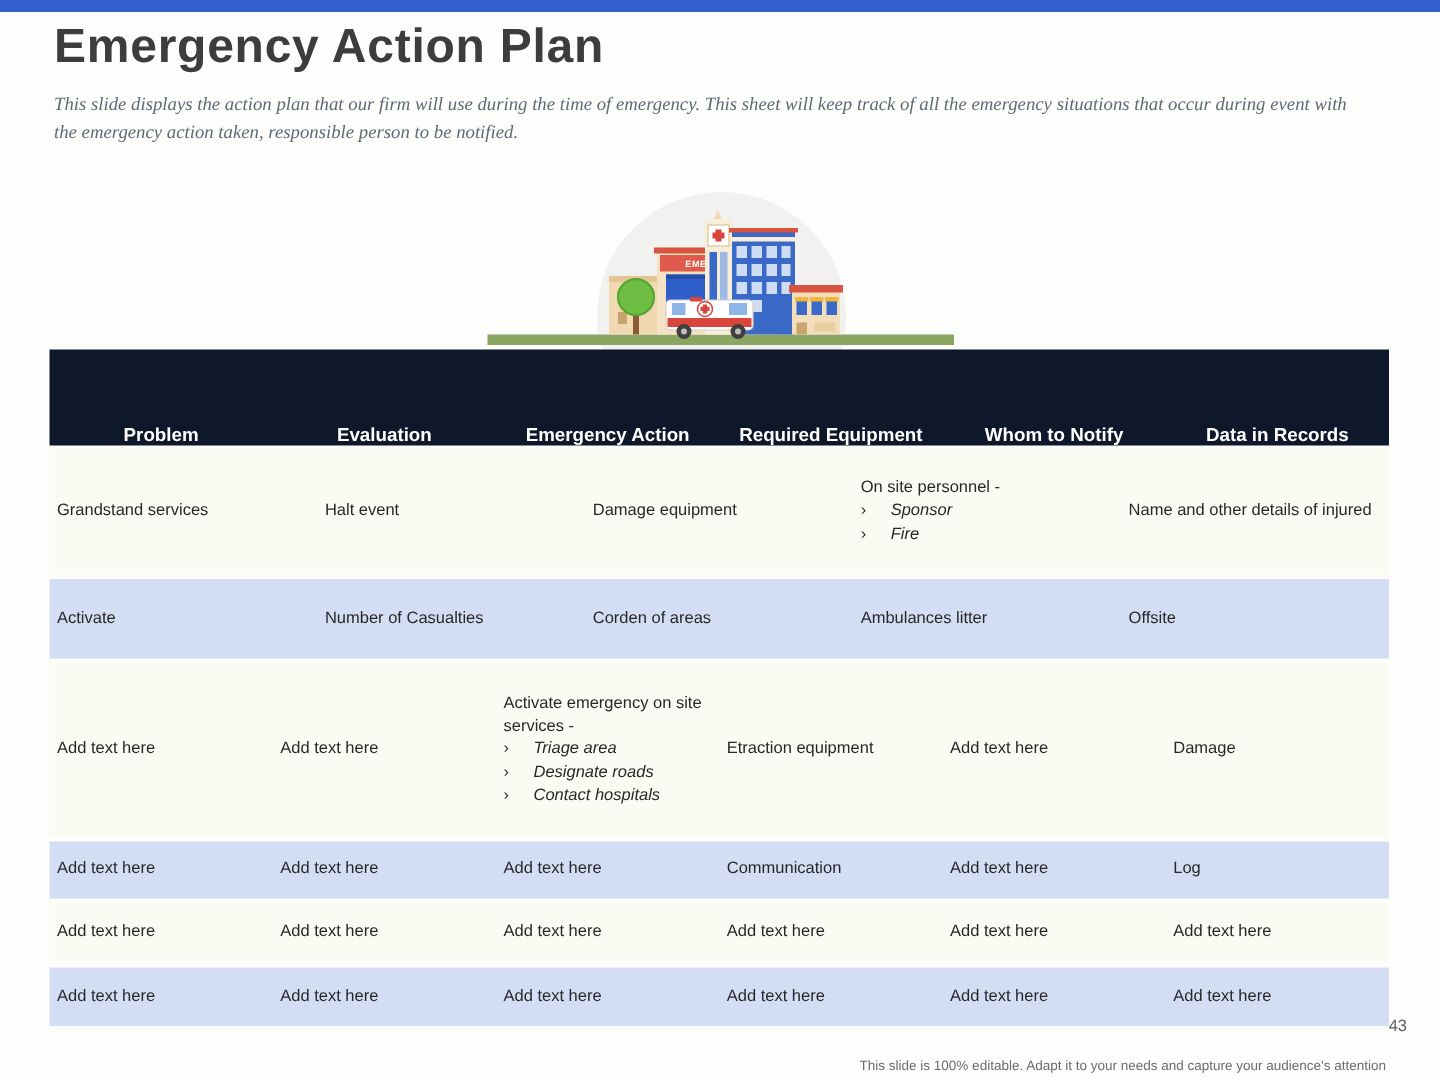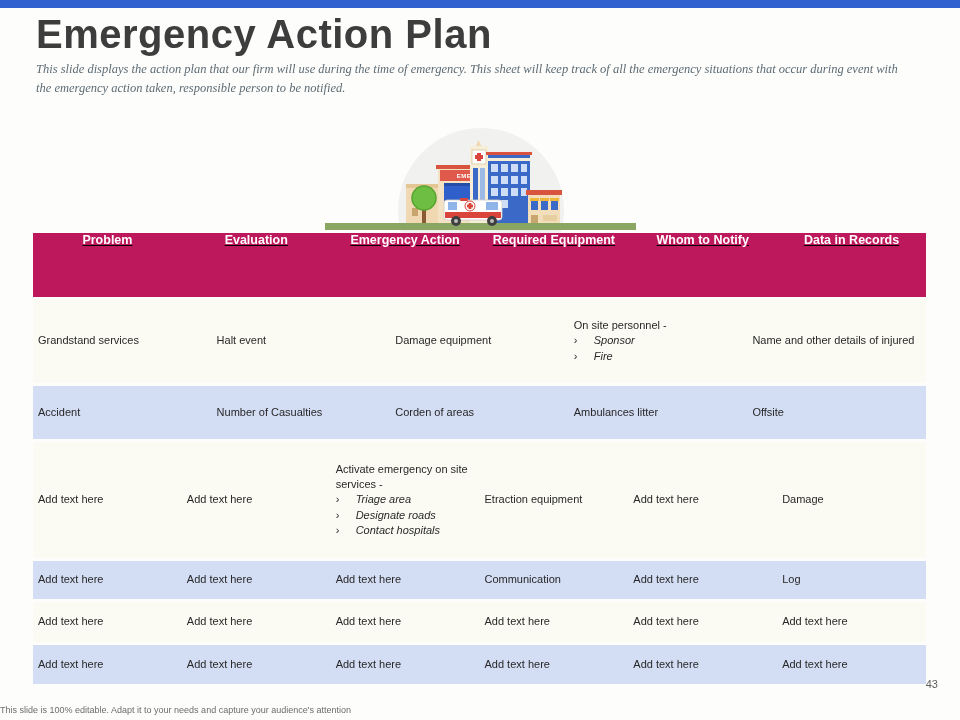--- a/index.html
+++ b/index.html
@@ -4,54 +4,54 @@
 <style>
   html,body{margin:0;padding:0;background:#ffffff;}
   .slide{
     position:relative;width:960px;height:720px;overflow:hidden;
     background:#fdfdfb;
     font-family:"Liberation Sans", sans-serif;
   }
   .topbar{position:absolute;left:0;top:0;width:960px;height:8px;background:#3061ce;}
   .title{
     position:absolute;left:36px;top:12px;width:880px;
-    font-size:40px;font-weight:bold;color:#3d3d3d;letter-spacing:.5px;
+    font-size:32px;font-weight:bold;color:#3d3d3d;letter-spacing:.5px;
   }
   .subtitle{
     position:absolute;left:36px;top:60px;width:880px;
     font-size:12.5px;font-style:italic;color:#5d6b74;line-height:1.55;font-family:Liberation Serif, serif;
   }
   .illu-circle{
     position:absolute;left:398px;top:128px;width:166px;height:166px;
     border-radius:50%;background:#f1f1ef;
   }
   .ground-bar{position:absolute;left:325px;top:223px;width:311px;height:7px;background:#8ba562;}
   .illu-svg{position:absolute;left:400px;top:132px;width:165px;height:96px;}
   
   .table{position:absolute;left:33px;top:233px;width:893px;}
   .t-head{
-    display:flex;height:64px;background:#be185d;align-items:flex-start;text-decoration:underline;
+    display:flex;height:64px;background:#0f172a;align-items:flex-end;
   }
   .t-head .h-cell{
     flex:1 1 0;text-align:center;color:#ffffff;font-weight:bold;font-size:12.5px;
   }
   .t-row{display:flex;align-items:center;}
   .t-row.gap2{margin-top:2px;}
   .t-row.gap3{margin-top:3px;}
   .t-row.white{background:#fbfbf4;}
   .t-row.blue{background:#d3ddf4;}
   .t-row .c{
     flex:1 1 0;padding:0 8px 0 5px;font-size:11px;color:#282828;line-height:1.4;
     box-sizing:border-box;
   }
   .bullet-line{display:flex;}
   .bullet-glyph{width:7px;flex:0 0 auto;}
   .bullet-text{margin-left:13px;font-style:italic;}
   .footer-note{
-    position:absolute;left:0;top:705px;width:924px;text-align:left;
+    position:absolute;left:0;top:705px;width:924px;text-align:right;
     font-size:9px;color:#6c6c6c;
   }
   .page-number{
     position:absolute;right:22px;top:678px;font-size:11px;color:#5e5e5e;
   }
 </style>
 </head>
 <body>
 
 <div class="slide">
@@ -180,21 +180,21 @@
               <span class="bullet-glyph">›</span>
               <span class="bullet-text">Fire</span>
             </div>
           </div>
           <div class="c">
             <div>Name and other details of injured</div>
           </div>
         </div>
         <div class="t-row blue gap3" style="height: 53px;">
           <div class="c">
-            <div>Accident</div>
+            <div>Activate</div>
           </div>
           <div class="c">
             <div>Number of Casualties</div>
           </div>
           <div class="c">
             <div>Corden of areas</div>
           </div>
           <div class="c">
             <div>Ambulances litter</div>
           </div>

